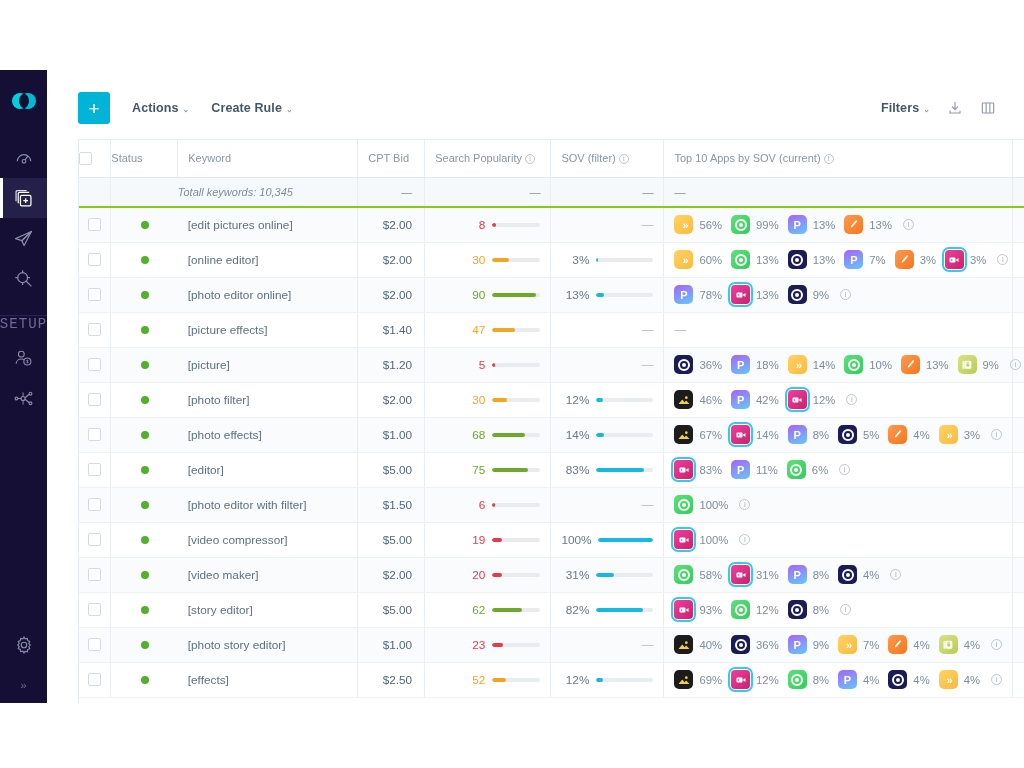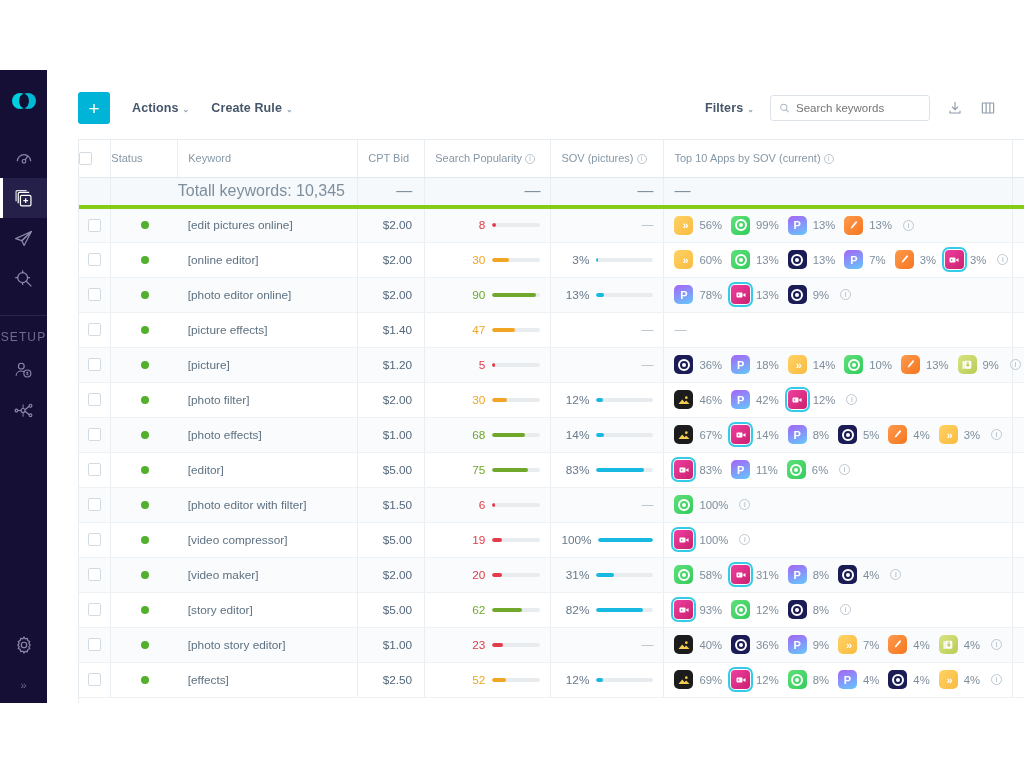--- a/index.html
+++ b/index.html
@@ -23,22 +23,22 @@
   .nav-item {
     width:47px; height:40px; display:flex; align-items:center; justify-content:center;
     position:relative; cursor:pointer;
   }
   .nav-item.active { background:#242049; }
   .nav-item.active::before {
     content:""; position:absolute; left:0; top:0; bottom:0; width:3px; background:#fff;
   }
   .nav-divider { width:47px; height:1px; background:#2a2550; margin-top:17px; }
   .setup-label {
-    font-size:12px; letter-spacing:1.1px; color:#6f6a93; margin-top:14px; margin-bottom:4px;
-    font-family:Liberation Sans, sans-serif;
+    font-size:14px; letter-spacing:1.1px; color:#6f6a93; margin-bottom:4px;
+    font-family:Liberation Mono, monospace;
   }
   .sidebar-spacer { flex:1 1 auto; }
   .nav-bottom { margin-bottom:6px; }
   .collapse-btn {
     width:47px; height:28px; display:flex; align-items:center; justify-content:center;
     color:#6f6a93; font-size:11px; cursor:pointer; margin-bottom:4px;
   }
   .ico { display:block; }
 
   
@@ -86,22 +86,23 @@
   th.c-check, td.c-check { width:29px; padding:0 !important; text-align:center; }
   th.c-status, td.c-status { width:61px; text-align:center; padding:0 !important; }
   th.c-kw, td.c-kw { width:164px; }
   th.c-cpt, td.c-cpt { width:61px; text-align:right; padding-right:12px !important; }
   th.c-pop, td.c-pop { width:115px; }
   th.c-sov, td.c-sov { width:103px; }
   th.c-top, td.c-top { width:318px; }
   th.c-spend, td.c-spend { width:128px; text-align:right; padding-right:10px !important; }
 
   tr.totals td {
-    height:30px; background:#f6f9fb; color:#7d8e9d; font-size:16px;
-    border-bottom:4px solid #84cc16;
+    height:30px; background:#f6f9fb; color:#7d8e9d; font-size:11px;
+    border-bottom:2px solid #84cc16;
+    font-style:italic;
   }
   tr.totals td.c-check { background:#f6f9fb; }
   tr.data td { height:35px; padding:0 10px; }
   tr.data:nth-child(even) td { background:#f9fbfc; }
   tr.data:nth-child(odd) td { background:#ffffff; }
 
   .chk {
     width:13px; height:13px; border:1px solid #d3dbe2; border-radius:2px; display:inline-block;
     background:#fff; cursor:pointer; vertical-align:middle;
   }
@@ -242,27 +243,20 @@
       <span class="caret">⌄</span>
     </div>
 
     <div class="tb-spacer"></div>
 
     <div class="tb-link">
       <span>Filters</span>
       <span class="caret">⌄</span>
     </div>
 
-    <div class="search-box">
-      <svg width="12" height="12" viewBox="0 0 24 24" fill="none" stroke="#aab6c2" stroke-width="2.2">
-        <circle cx="10.5" cy="10.5" r="6.8"></circle>
-          <path d="M15.6 15.6 21 21"></path>
-      </svg>
-      <input type="text" placeholder="Search keywords" style="">
-    </div>
 
     <div class="icon-btn">
       <svg width="16" height="16" viewBox="0 0 24 24" fill="none" stroke="#8d9aa8" stroke-width="1.7">
         <path d="M12 3v11M7.5 10 12 14.5 16.5 10"></path>
         <path d="M4.5 16v3.5h15V16"></path>
       </svg>
     </div>
     <div class="icon-btn">
       <svg width="16" height="16" viewBox="0 0 24 24" fill="none" stroke="#8d9aa8" stroke-width="1.7">
         <rect x="3.5" y="4.5" width="17" height="15" rx="1"></rect>
@@ -278,21 +272,21 @@
           <th class="c-check">
             <span class="chk"></span>
           </th>
           <th class="c-status">Status</th>
           <th class="c-kw">Keyword</th>
           <th class="c-cpt">CPT Bid</th>
           <th class="c-pop">
             <span>Search Popularity</span><span class="hdr-i">i</span>
           </th>
           <th class="c-sov">
-            <span>SOV (pictures)</span><span class="hdr-i">i</span>
+            <span>SOV (filter)</span><span class="hdr-i">i</span>
           </th>
           <th class="c-top">
             <span>Top 10 Apps by SOV (current)</span><span class="hdr-i">i</span>
           </th>
           <th class="c-spend" style="text-align:right">Sp</th>
         </tr>
       </thead>
       <tbody>
         <tr class="totals">
           <td class="c-check"></td>

